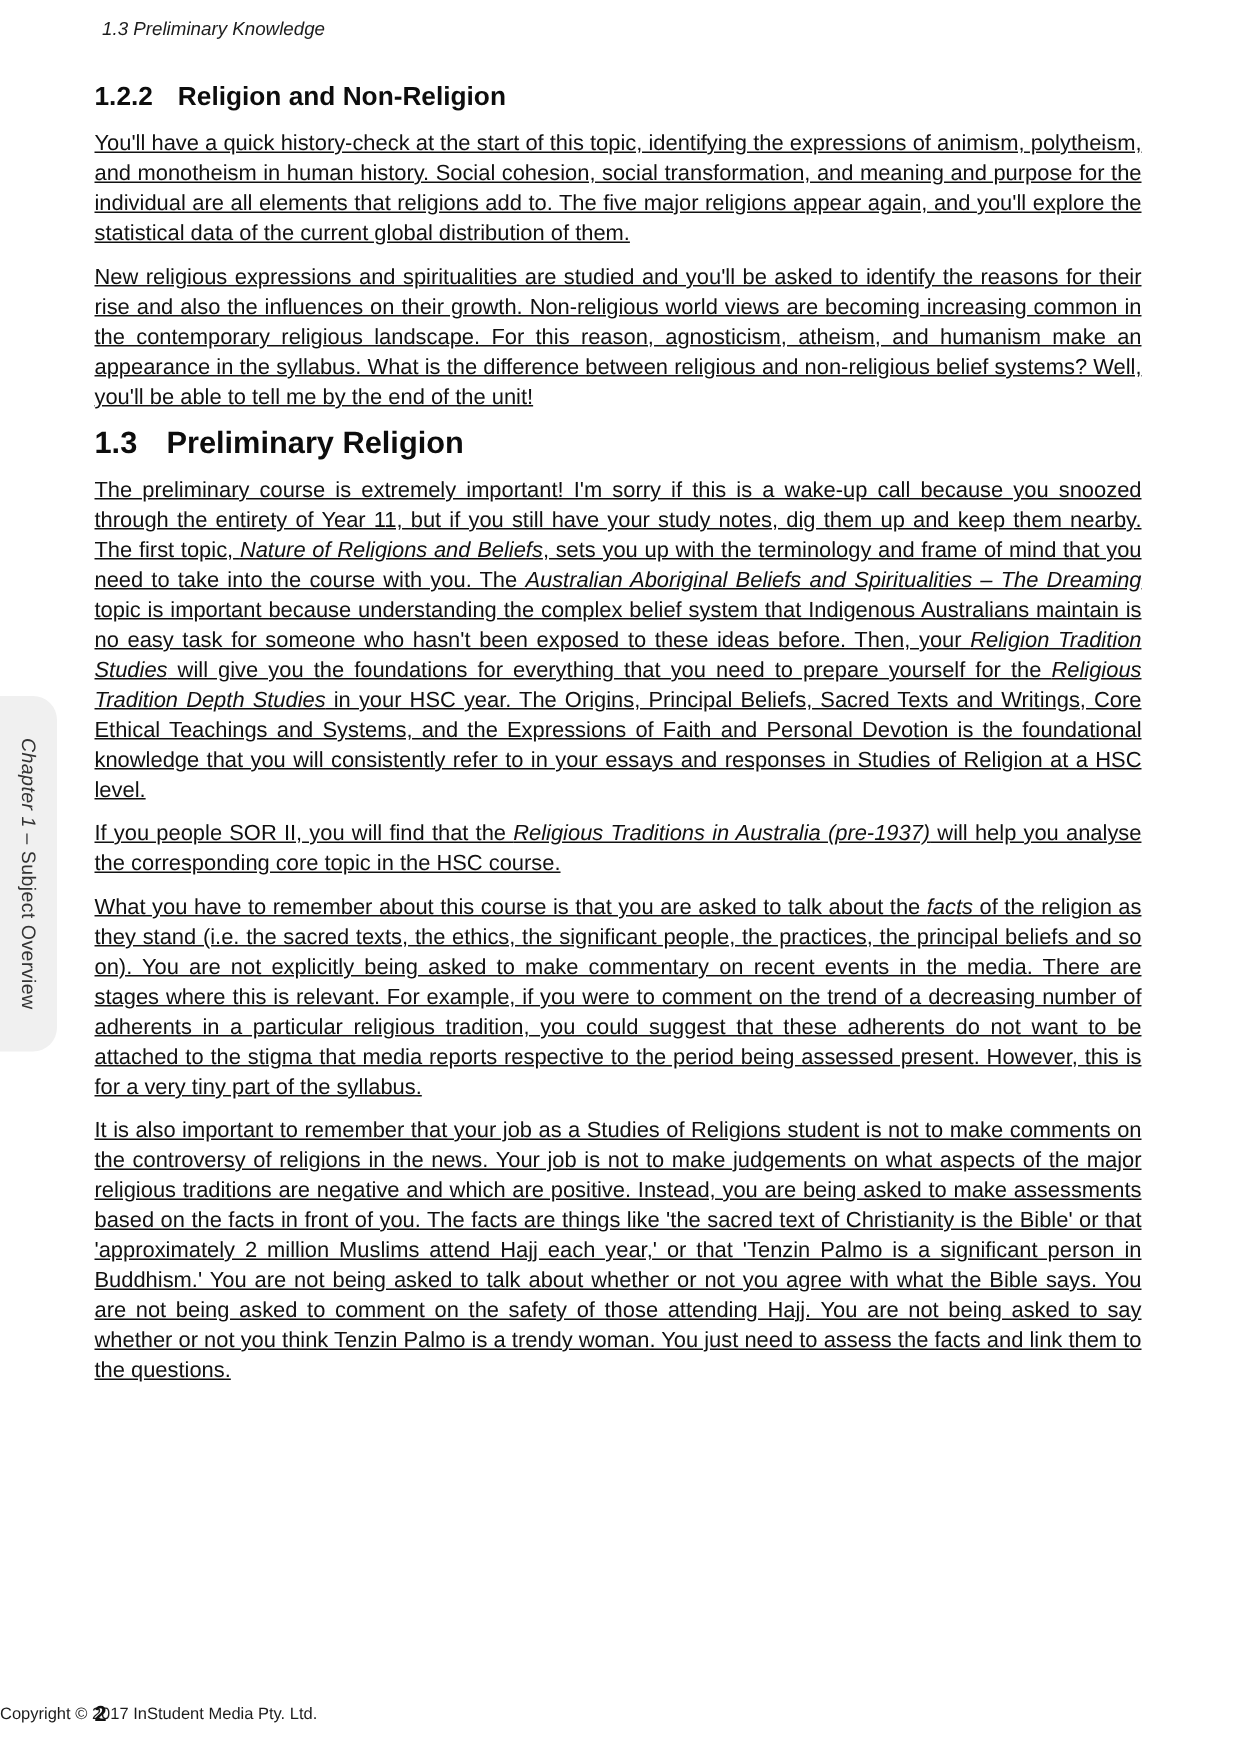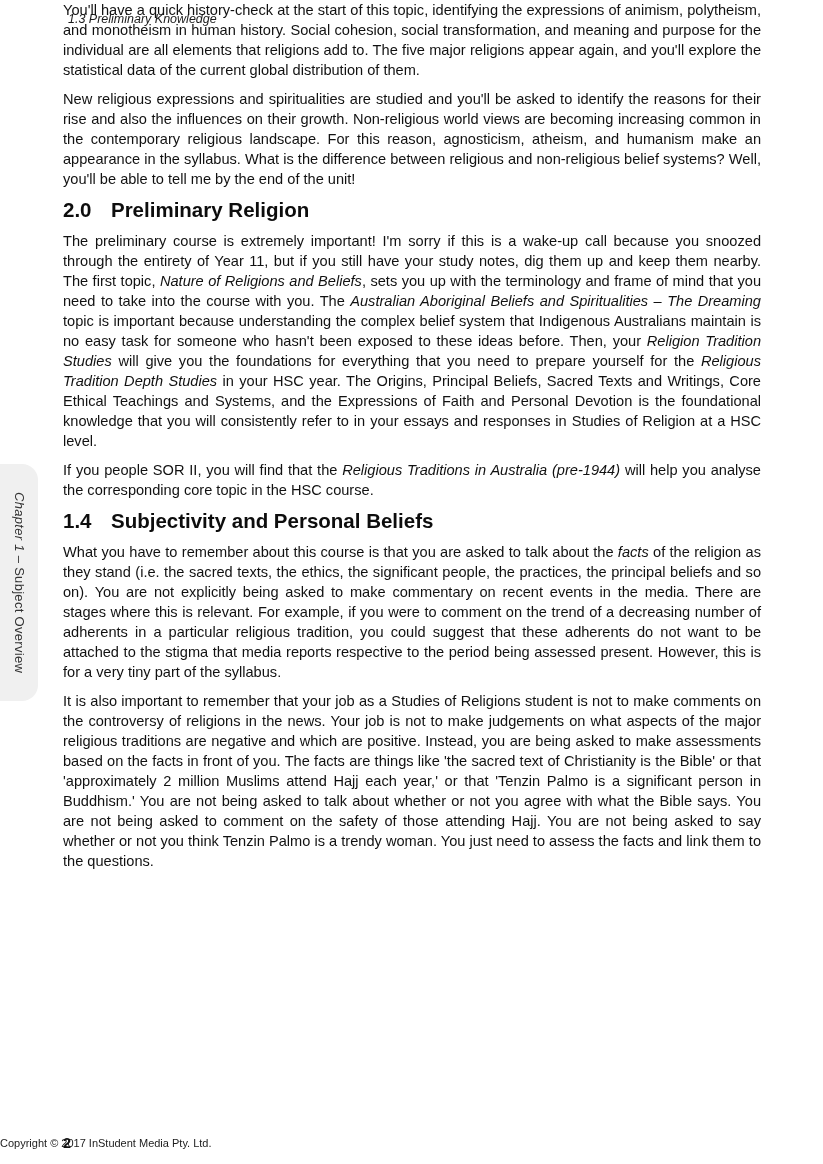--- a/index.html
+++ b/index.html
@@ -36,20 +36,21 @@
     font-weight: bold;
     margin: 6px 0 9px 0;
     color: #0d0d0d;
   }
   .h-num { margin-right: 0.95em; }
   p.body {
     font-size: 14.6px;
     line-height: 20px;
     text-align: justify;
     margin: 0 0 9px 0;
+    text-decoration: underline;
   }
   p.body i { font-style: italic; }
   .side-tab {
     position: absolute;
     left: 0; top: 464px;
     width: 38px; height: 237px;
     background: #f0f0f0;
     border-radius: 0 16px 16px 0;
     display: flex;
     align-items: center;
@@ -86,28 +87,28 @@
 <body>
 
 <div class="running-header">1.3 Preliminary Knowledge</div>
 
 <div class="side-tab">
   <span class="tab-text"><span class="tab-chapter">Chapter 1</span><span> – Subject Overview</span></span>
 </div>
 
 <main class="content">
 
+  <h2 class="h-sm"><span class="h-num">1.2.2</span><span>Religion and Non-Religion</span></h2>
   <p class="body"><span>You'll have a quick history-check at the start of this topic, identifying the expressions of animism, polytheism, and monotheism in human history. Social cohesion, social transformation, and meaning and purpose for the individual are all elements that religions add to. The five major religions appear again, and you'll explore the statistical data of the current global distribution of them.</span></p>
   <p class="body"><span>New religious expressions and spiritualities are studied and you'll be asked to identify the reasons for their rise and also the influences on their growth. Non-religious world views are becoming increasing common in the contemporary religious landscape. For this reason, agnosticism, atheism, and humanism make an appearance in the syllabus. What is the difference between religious and non-religious belief systems? Well, you'll be able to tell me by the end of the unit!</span></p>
 
-  <h2 class="h-lg"><span class="h-num">2.0</span><span>Preliminary Religion</span></h2>
+  <h2 class="h-lg"><span class="h-num">1.3</span><span>Preliminary Religion</span></h2>
   <p class="body"><span>The preliminary course is extremely important! I'm sorry if this is a wake-up call because you snoozed through the entirety of Year 11, but if you still have your study notes, dig them up and keep them nearby. The first topic, </span><i>Nature of Religions and Beliefs</i><span>, sets you up with the terminology and frame of mind that you need to take into the course with you. The </span><i>Australian Aboriginal Beliefs and Spiritualities – The Dreaming</i><span> topic is important because understanding the complex belief system that Indigenous Australians maintain is no easy task for someone who hasn't been exposed to these ideas before. Then, your </span><i>Religion Tradition Studies</i><span> will give you the foundations for everything that you need to prepare yourself for the </span><i>Religious Tradition Depth Studies</i><span> in your HSC year. The Origins, Principal Beliefs, Sacred Texts and Writings, Core Ethical Teachings and Systems, and the Expressions of Faith and Personal Devotion is the foundational knowledge that you will consistently refer to in your essays and responses in Studies of Religion at a HSC level.</span></p>
-  <p class="body"><span>If you people SOR II, you will find that the </span><i>Religious Traditions in Australia (pre-1944)</i><span> will help you analyse the corresponding core topic in the HSC course.</span></p>
+  <p class="body"><span>If you people SOR II, you will find that the </span><i>Religious Traditions in Australia (pre-1937)</i><span> will help you analyse the corresponding core topic in the HSC course.</span></p>
 
-  <h2 class="h-lg"><span class="h-num">1.4</span><span>Subjectivity and Personal Beliefs</span></h2>
   <p class="body"><span>What you have to remember about this course is that you are asked to talk about the </span><i>facts</i><span> of the religion as they stand (i.e. the sacred texts, the ethics, the significant people, the practices, the principal beliefs and so on). You are not explicitly being asked to make commentary on recent events in the media. There are stages where this is relevant. For example, if you were to comment on the trend of a decreasing number of adherents in a particular religious tradition, you could suggest that these adherents do not want to be attached to the stigma that media reports respective to the period being assessed present. However, this is for a very tiny part of the syllabus.</span></p>
   <p class="body"><span>It is also important to remember that your job as a Studies of Religions student is not to make comments on the controversy of religions in the news. Your job is not to make judgements on what aspects of the major religious traditions are negative and which are positive. Instead, you are being asked to make assessments based on the facts in front of you. The facts are things like 'the sacred text of Christianity is the Bible' or that 'approximately 2 million Muslims attend Hajj each year,' or that 'Tenzin Palmo is a significant person in Buddhism.' You are not being asked to talk about whether or not you agree with what the Bible says. You are not being asked to comment on the safety of those attending Hajj. You are not being asked to say whether or not you think Tenzin Palmo is a trendy woman. You just need to assess the facts and link them to the questions.</span></p>
 
 </main>
 
 <div class="footer">
   <span class="pagenum">2</span>
   <span class="copyright">Copyright © 2017 InStudent Media Pty. Ltd.</span>
 </div>
 

